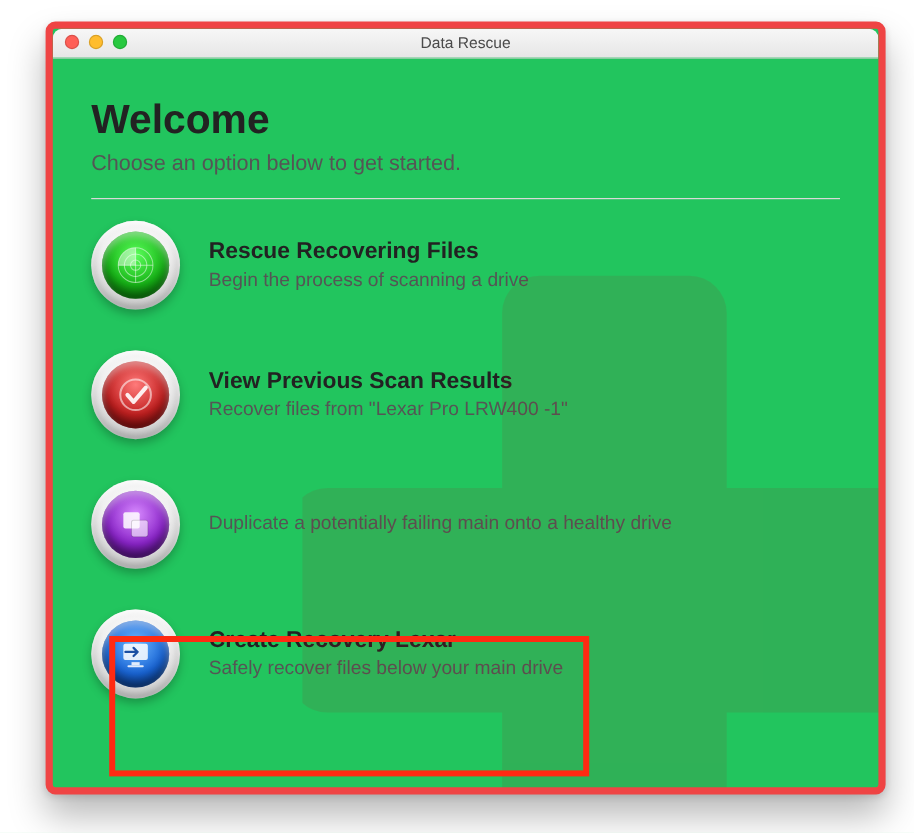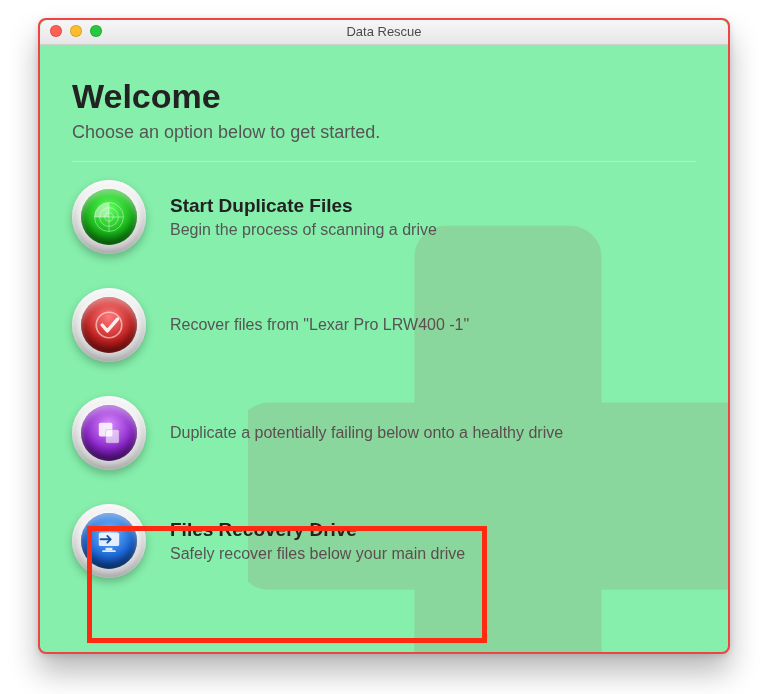--- a/index.html
+++ b/index.html
@@ -1,19 +1,19 @@
 <!DOCTYPE html>
 <html><head>
 <meta charset="utf-8">
 <style>
   html,body{margin:0;padding:0;background:#fff;font-family:-apple-system,Helvetica,Arial,sans-serif;}
   .stage{width:762px;height:694px;position:relative;}
   .window{
     position:absolute;left:38px;top:18px;width:688px;height:632px;
-    background:#86efac;border:2px solid #ef4444;border-radius:8px;
+    background:#22c55e;border:6px solid #ef4444;border-radius:8px;
     box-shadow:0 18px 30px rgba(0,0,0,.28),0 2px 6px rgba(0,0,0,.12);
     overflow:hidden;
   }
   .titlebar{
     height:24px;background:linear-gradient(#f7f7f7,#e6e6e6);
     border-bottom:1px solid #d0d0d0;position:relative;
     text-align:center;font-size:13px;color:#4a4a4a;line-height:24px;
     border-top-left-radius:8px;border-top-right-radius:8px;
   }
   .tl-dots{position:absolute;left:10px;top:5px;display:flex;gap:8px;}
@@ -83,66 +83,67 @@
                 <circle cx="20" cy="20" r="17" fill="none" stroke="rgba(255,255,255,.5)" stroke-width="1"></circle>
                 <circle cx="20" cy="20" r="11" fill="none" stroke="rgba(255,255,255,.5)" stroke-width="1"></circle>
                 <circle cx="20" cy="20" r="5" fill="none" stroke="rgba(255,255,255,.5)" stroke-width="1"></circle>
                 <line x1="3" y1="20" x2="37" y2="20" stroke="rgba(255,255,255,.5)" stroke-width="1"></line>
                 <line x1="20" y1="3" x2="20" y2="37" stroke="rgba(255,255,255,.5)" stroke-width="1"></line>
                 <path d="M20 20 L3 20 A17 17 0 0 1 20 3 Z" fill="rgba(255,255,255,.45)"></path>
               </svg>
             </div>
           </div>
           <div class="text">
-            <div class="t1">Start Duplicate Files</div>
+            <div class="t1">Rescue Recovering Files</div>
             <div class="t2">Begin the process of scanning a drive</div>
           </div>
         </div>
 
         <div class="option">
           <div class="orb red">
             <div class="inner">
               <svg viewBox="0 0 40 40">
                 <circle cx="20" cy="20" r="15" fill="none" stroke="rgba(255,255,255,.55)" stroke-width="2"></circle>
                 <path d="M12 20 L18 27 L30 13" fill="none" stroke="rgba(255,255,255,.9)" stroke-width="4" stroke-linecap="round" stroke-linejoin="round"></path>
               </svg>
             </div>
           </div>
           <div class="text">
+            <div class="t1">View Previous Scan Results</div>
             <div class="t2">Recover files from "Lexar Pro LRW400    -1"</div>
           </div>
         </div>
 
         <div class="option">
           <div class="orb purple">
             <div class="inner">
               <svg viewBox="0 0 40 40">
                 <rect x="8" y="8" width="16" height="16" rx="2" fill="rgba(255,255,255,.85)"></rect>
                 <rect x="16" y="16" width="16" height="16" rx="2" fill="rgba(255,255,255,.6)" stroke="rgba(0,0,0,.15)"></rect>
               </svg>
             </div>
           </div>
           <div class="text">
-            <div class="t2">Duplicate a potentially failing below onto a healthy drive</div>
+            <div class="t2">Duplicate a potentially failing main onto a healthy drive</div>
           </div>
         </div>
 
         <div class="option">
           <div class="orb blue">
             <div class="inner">
               <svg viewBox="0 0 40 40">
                 <rect x="8" y="10" width="24" height="16" rx="2" fill="rgba(255,255,255,.85)"></rect>
                 <rect x="16" y="28" width="8" height="3" fill="rgba(255,255,255,.85)"></rect>
                 <rect x="12" y="31" width="16" height="2" rx="1" fill="rgba(255,255,255,.85)"></rect>
                 <path d="M10 18 h12 M18 14 l4 4 -4 4" fill="none" stroke="#1a4fa3" stroke-width="2.2" stroke-linecap="round" stroke-linejoin="round"></path>
               </svg>
             </div>
           </div>
           <div class="text">
-            <div class="t1">Files Recovery Drive</div>
+            <div class="t1">Create Recovery Lexar</div>
             <div class="t2">Safely recover files below your main drive</div>
           </div>
         </div>
 
       </div>
 
       <div class="highlight-box" style="left:47px;top:481px;width:390px;height:107px;"></div>
     </div>
   </div>
 </div>

